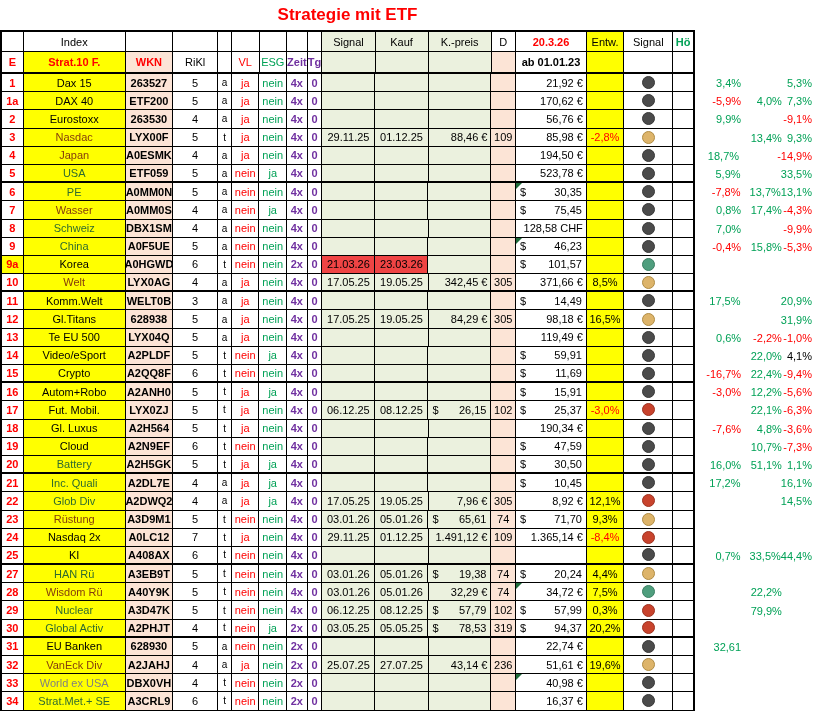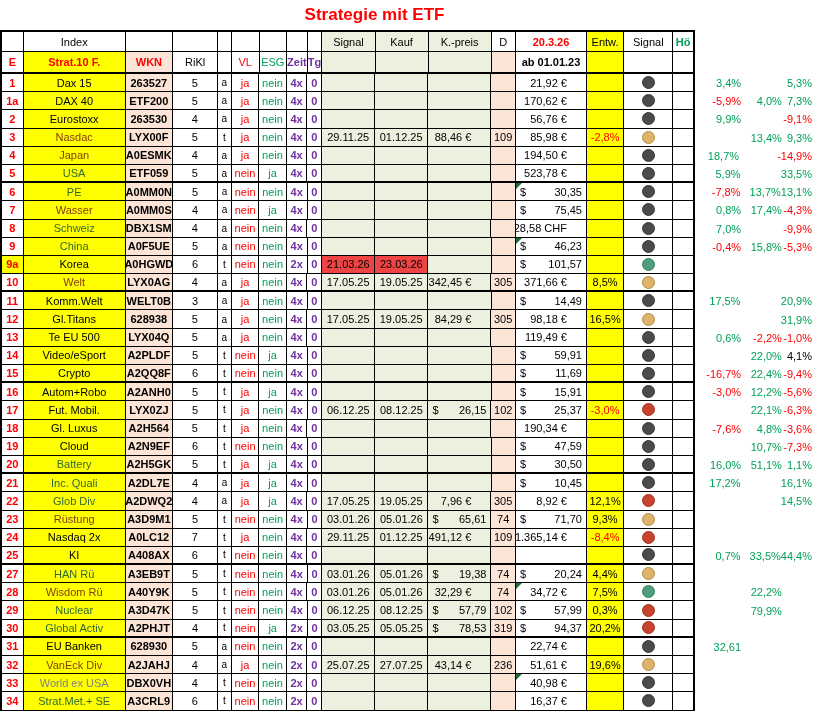--- a/index.html
+++ b/index.html
@@ -1,38 +1,38 @@
 <!DOCTYPE html>
 <html><head>
 <meta charset="utf-8">
 <style>
   html,body{margin:0;padding:0;background:#fff;}
   *{box-sizing:border-box;}
   #page{position:relative;width:829px;height:711px;background:#fff;
         font-family:"Liberation Sans","DejaVu Sans",sans-serif;color:#000;overflow:hidden;}
   #title{height:30px;width:695px;display:flex;align-items:center;justify-content:center;
-         font-size:17px;font-weight:bold;color:#FF0000;margin-left:27px;}
+         font-size:17px;font-weight:bold;color:#FF0000;}
   .trow{display:flex;width:829px;}
   .tpart{display:flex;width:695px;border-left:2px solid #000;border-right:2px solid #000;
          border-bottom:1px solid #000;background:#fff;}
   .trow.hdr1 .tpart{border-top:2px solid #000;}
   .trow.thick .tpart{border-bottom:2px solid #000;}
   .hrow{height:22px;}
   .drow{height:18.2px;}
   .c{position:relative;display:flex;align-items:center;justify-content:center;
      border-right:1px solid #000;overflow:hidden;white-space:nowrap;font-size:11px;height:100%;}
   .w-e{width:22px}.w-lbl{width:104px}.w-wkn{width:48px}.w-rk{width:46px}.w-at{width:14px;font-size:10px}
   .w-vl{width:28px}.w-esg{width:28px}.w-zt{width:21px}.w-tg{width:15px}
   .w-sig{width:54px}.w-kauf{width:54px}.w-kp{width:64px}.w-d{width:25px}
   .w-pr{width:72px}.w-en{width:38px}.w-dot{width:50px}.w-hoe{width:20px;border-right:none}
   .bold{font-weight:bold}
   .t-red{color:#FF0000}.t-grn{color:#00A156}.t-pur{color:#7030A0;font-weight:bold}
   .t-dg{color:#2F6B2F}.t-dr{color:#843C0C}.t-gy{color:#808080}.t-k{color:#000}
   .b-y{background:#FFFF00}.b-p{background:#FCE4D6}.b-g{background:#EBF1DE}.b-hl{background:#ef4444}
-  .rgt{justify-content:flex-end;padding-right:19px}
+  .rgt{justify-content:flex-end;padding-right:3px}
   .acc{justify-content:space-between;padding:0 4px}
   .dot{width:13px;height:13px;border-radius:50%;}
   .dot-dark{background:#4B4B4B;border:1px solid #383838}
   .dot-tan{background:#DDB46A;border:1px solid #B08C43}
   .dot-teal{background:#4F9E7E;border:1px solid #3B7F63}
   .dot-red{background:#C8432D;border:1px solid #9E3220}
   .note{position:absolute;left:0;top:0;width:0;height:0;
         border-top:6px solid #1E6B3A;border-right:6px solid transparent}
   .ppart{display:flex;width:117px;}
   .pc{display:flex;align-items:center;justify-content:flex-end;font-size:11px;height:100%;}

